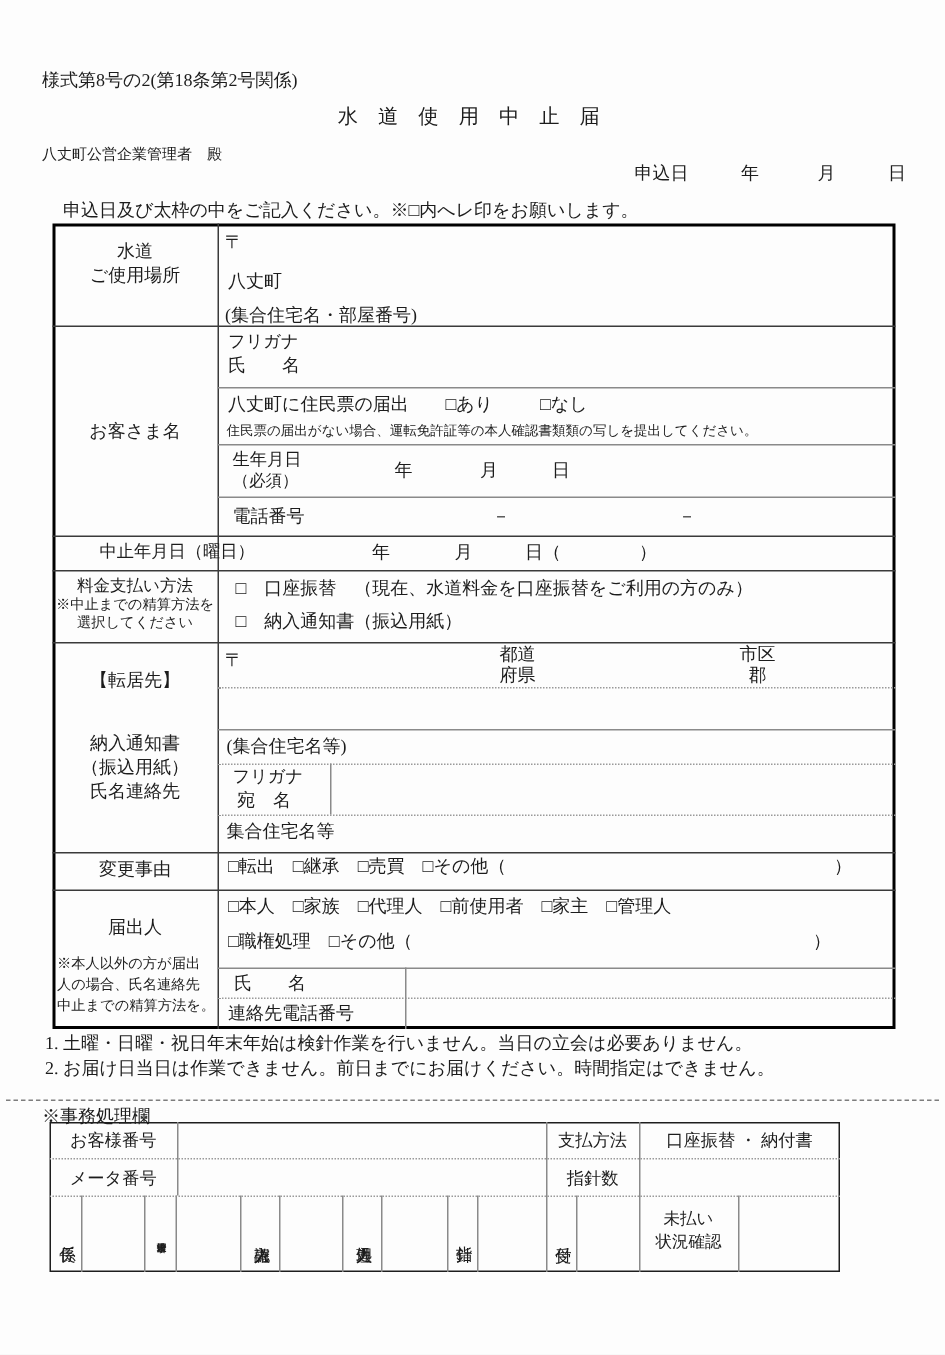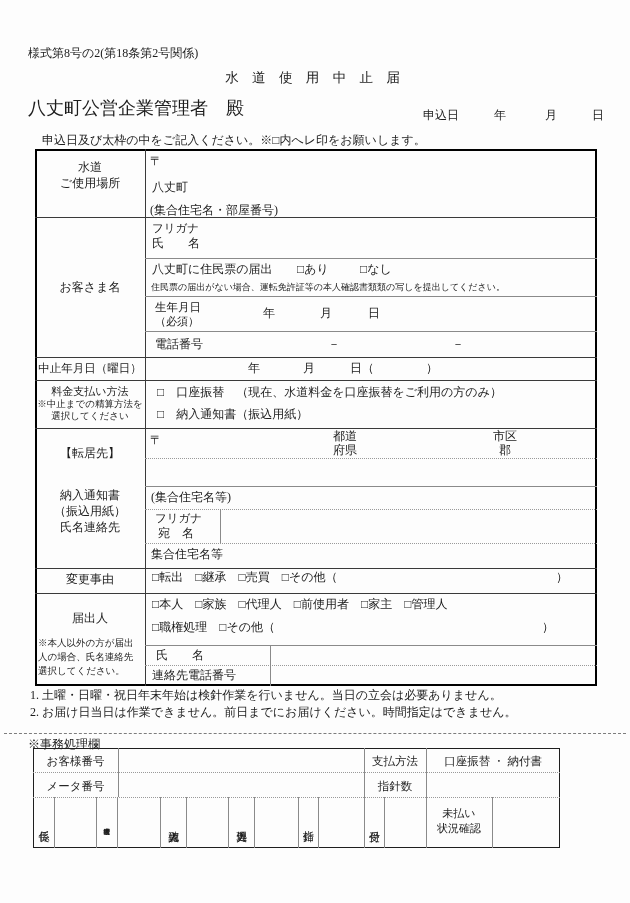--- a/index.html
+++ b/index.html
@@ -5,21 +5,21 @@
   html,body { margin:0; padding:0; }
   body { background:#e8e8e8; }
   .sheet {
     position:relative; width:630px; height:903px; margin:0 auto;
     background:#fdfdfd; color:#1c1c1c; overflow:hidden;
     font-family:"Liberation Serif","DejaVu Serif",serif;
   }
   .t { position:absolute; white-space:nowrap; font-size:12px; line-height:1.15; }
   .c { text-align:center; }
   .s13 { font-size:13.5px; }
-  .s12h { font-size:18px;font-family:Liberation Serif, serif; }
+  .s12h { font-size:10px;font-family:Liberation Serif, serif; }
   .s115 { font-size:11.5px; }
   .s11 { font-size:11px; }
   .s95 { font-size:9.5px; }
   .s9 { font-size:9px; }
   .hl { position:absolute; height:0; border-top:1px solid #3a3a3a; }
   .hlg { border-top:1px solid #8a8a8a; }
   .hld { position:absolute; height:0; border-top:1px dotted #9a9a9a; }
   .vl { position:absolute; width:0; border-left:1px solid #3a3a3a; }
   .vlg { border-left:1px solid #8a8a8a; }
   .frame { position:absolute; box-sizing:border-box; }
@@ -63,33 +63,33 @@
   <div class="hld" style="left:145px; top:543px; width:452px;"></div>
   <div class="hl hlg" style="left:145px; top:645px; width:452px;"></div>
   <div class="hld" style="left:145px; top:665px; width:452px;"></div>
 
   <div class="vl vlg" style="left:220px; top:509px; height:34px;"></div>
   <div class="vl vlg" style="left:270px; top:645px; height:41px;"></div>
 
   <div class="t c" style="left:35px; width:110px; top:161px;text-align:center;">水道</div>
   <div class="t c" style="left:35px; width:110px; top:177px;">ご使用場所</div>
   <div class="t c" style="left:35px; width:110px; top:281px;">お客さま名</div>
-  <div class="t c s115" style="left:35px; width:110px; top:362px;">中止年月日（曜日）</div>
+  <div class="t c s115" style="left:35px; width:110px; top:362px;padding-left:28px;">中止年月日（曜日）</div>
   <div class="t c s11" style="left:35px; width:110px; top:385px;">料金支払い方法</div>
   <div class="t c s95" style="left:35px; width:110px; top:399px;">※中止までの精算方法を</div>
   <div class="t c s95" style="left:35px; width:110px; top:411px;">選択してください</div>
   <div class="t c" style="left:35px; width:110px; top:447px;">【転居先】</div>
   <div class="t c" style="left:35px; width:110px; top:489px;">納入通知書</div>
   <div class="t c" style="left:35px; width:110px; top:505px;">（振込用紙）</div>
   <div class="t c" style="left:35px; width:110px; top:521px;">氏名連絡先</div>
   <div class="t c" style="left:35px; width:110px; top:573px;">変更事由</div>
   <div class="t c" style="left:35px; width:110px; top:612px;">届出人</div>
   <div class="t s95" style="left:38px; top:638px;">※本人以外の方が届出</div>
   <div class="t s95" style="left:38px; top:652px;">人の場合、氏名連絡先</div>
-  <div class="t s95" style="left:38px; top:666px;">選択してください。</div>
+  <div class="t s95" style="left:38px; top:666px;">中止までの精算方法を。</div>
 
   <div class="t" style="left:150px; top:155px;">〒</div>
   <div class="t" style="left:152px; top:181px;">八丈町</div>
   <div class="t" style="left:150px; top:204px;">(集合住宅名・部屋番号)</div>
 
   <div class="t s115" style="left:152px; top:222px;">フリガナ</div>
   <div class="t" style="left:152px; top:237px;">氏　　名</div>
   <div class="t" style="left:152px; top:263px;">八丈町に住民票の届出</div>
   <div class="t" style="left:297px; top:263px;">□あり</div>
   <div class="t" style="left:360px; top:263px;">□なし</div>

